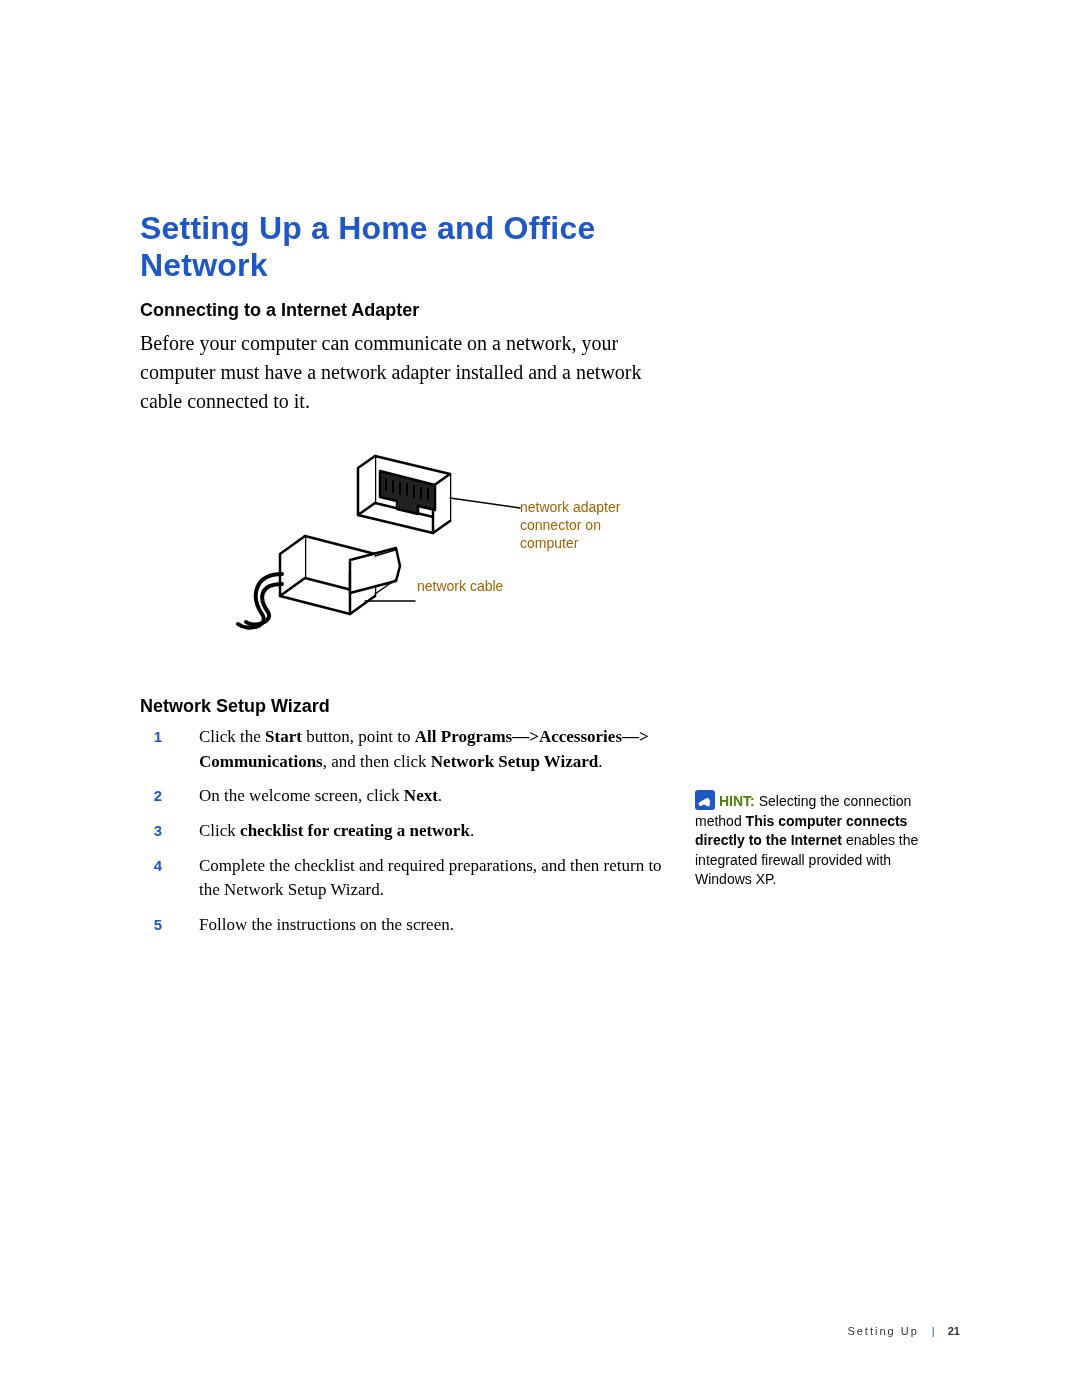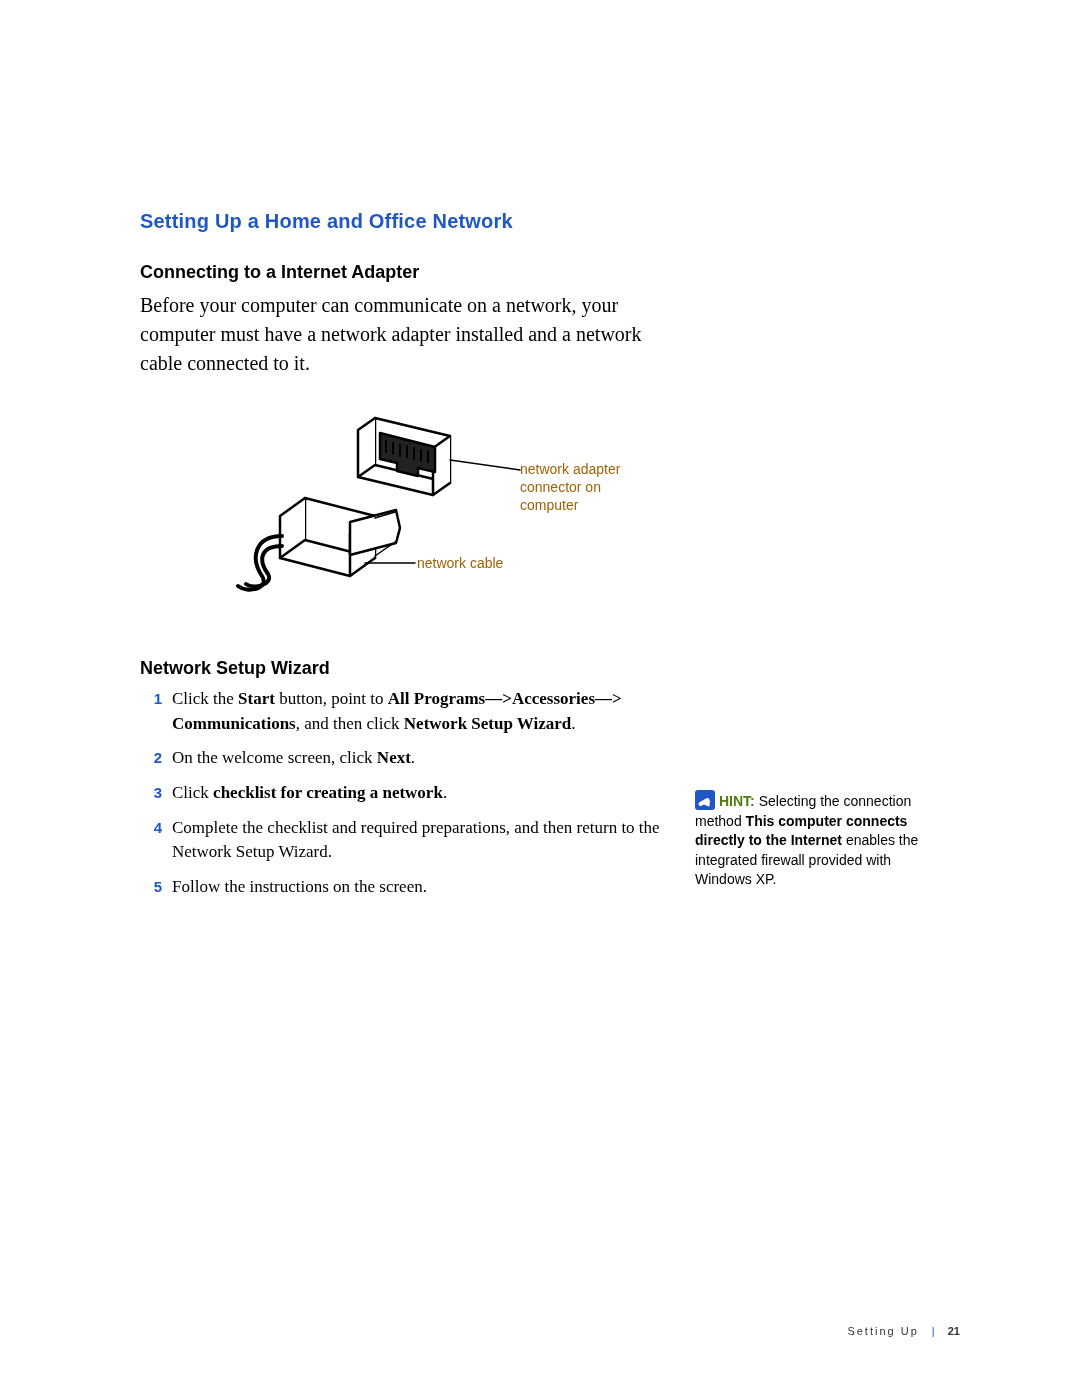--- a/index.html
+++ b/index.html
@@ -14,23 +14,23 @@
   .page {
     position: relative;
     width: 1080px;
     height: 1397px;
     padding: 210px 120px 0 140px;
   }
   .h1 {
     font-family: "Arial Black", Arial, Helvetica, sans-serif;
     font-weight: 900;
     color: #1f57c4;
-    font-size: 20px;
+    font-size: 32px;
     letter-spacing: 0.2px;
-    margin-bottom: 29px;
+    margin-bottom: 16px;
   }
   .h2 {
     font-family: Arial, Helvetica, sans-serif;
     font-weight: 700;
     color: #000;
     font-size: 18px;
     margin-bottom: 8px;
   }
   .body-text {
     font-family: Georgia, "Times New Roman", serif;
@@ -48,42 +48,42 @@
     margin: 30px 0 30px 60px;
   }
   .fig-label {
     position: absolute;
     font-family: Arial, Helvetica, sans-serif;
     font-size: 14px;
     line-height: 1.3;
     color: #a16207;
   }
   .lbl-adapter { left: 320px; top: 52px; width: 130px; }
-  .lbl-cable   { left: 217px; top: 146px; }
+  .lbl-cable   { left: 217px; top: 131px; }
   .steps {
     margin-top: 8px;
   }
   .step {
     display: flex;
     margin-bottom: 10px;
     font-size: 17px;
     line-height: 1.45;
   }
   .step-num {
     width: 32px;
     flex: 0 0 32px;
     font-family: Arial, Helvetica, sans-serif;
     font-weight: 700;
     color: #1f57c4;
     font-size: 15px;
     text-align: right;
     padding-right: 10px;
     padding-top: 1px;
   }
-  .step-body { flex: 1; }
+  .step-body { flex: 1; margin-left: 27px; }
   .b { font-weight: 700; }
   .hint-box {
     position: absolute;
     left: 695px;
     top: 790px;
     width: 250px;
     font-family: Arial, Helvetica, sans-serif;
     font-size: 14px;
     line-height: 1.4;
     color: #000;

